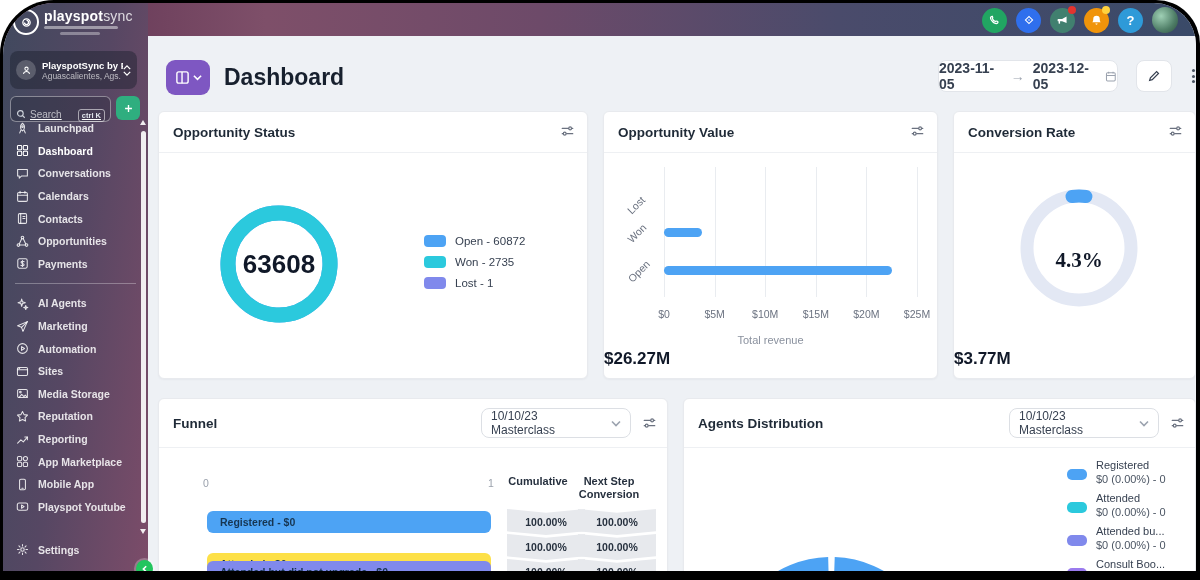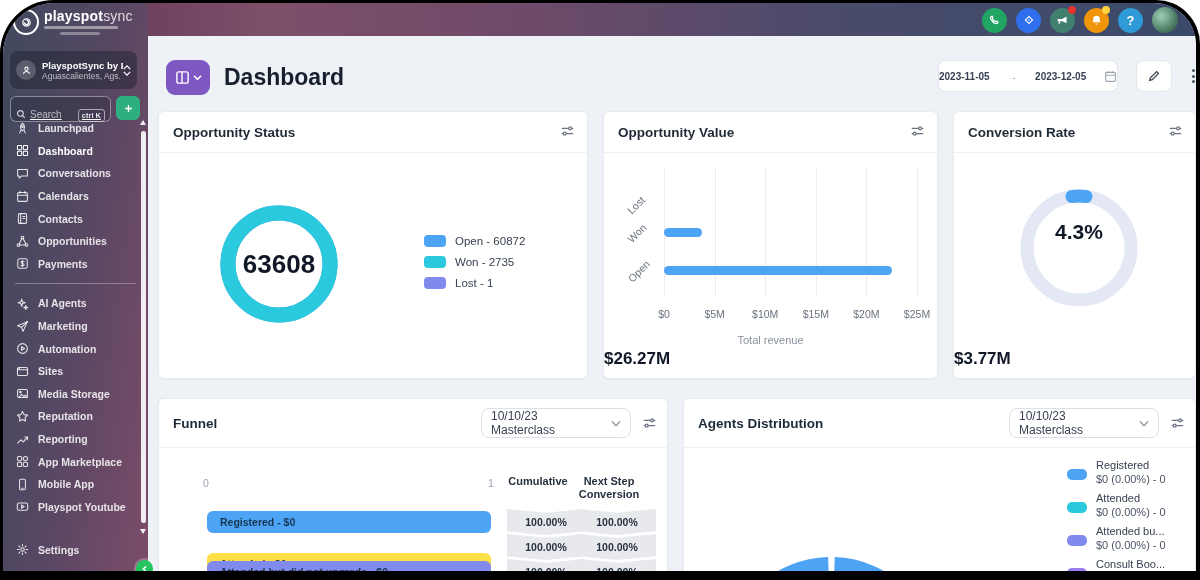--- a/index.html
+++ b/index.html
@@ -55,21 +55,21 @@
   .sb-arrow.up{top:117px;border-bottom:5px solid rgba(255,255,255,.9);}
   .sb-arrow.down{top:526px;border-top:5px solid rgba(255,255,255,.9);}
   .collapse-btn{position:absolute;left:133px;top:557px;width:17px;height:17px;border-radius:50%;background:#22c55e;
                 display:flex;align-items:center;justify-content:center;z-index:30;cursor:pointer;box-shadow:0 0 0 2px rgba(255,255,255,.25);}
   
   .main{position:absolute;left:145px;top:33px;right:0;bottom:0;background:#eef1f5;}
   .launcher{position:absolute;left:18px;top:24px;width:44px;height:35px;border-radius:9px;background:#7e57c2;
             display:flex;align-items:center;justify-content:center;gap:3px;cursor:pointer;}
   .page-title{position:absolute;left:76px;top:28px;font-size:23px;font-weight:700;color:#17202e;}
   .daterange{position:absolute;left:790px;top:24px;width:180px;height:32px;background:#fff;border:1px solid #e2e5ea;
-             border-radius:8px;display:flex;align-items:center;justify-content:space-between;gap:8px;font-size:10px;
+             border-radius:8px;display:flex;align-items:center;justify-content:flex-start;gap:8px;font-size:14px;
              color:#374151;font-weight:600;cursor:pointer;box-sizing:border-box;}
   .daterange .arr{color:#9ca3af;font-weight:400;}
   .iconbtn{position:absolute;top:24px;width:36px;height:32px;background:#fff;border:1px solid #e2e5ea;border-radius:8px;
            display:flex;align-items:center;justify-content:center;cursor:pointer;box-sizing:border-box;}
   .kebab{position:absolute;left:1038px;top:28px;width:14px;height:24px;display:flex;flex-direction:column;
          align-items:center;justify-content:center;gap:2.5px;cursor:pointer;}
   .kebab i{width:3px;height:3px;border-radius:50%;background:#4b5563;}
   
   .card{position:absolute;background:#fff;border:1px solid #e8eaee;border-radius:6px;
         box-shadow:0 1px 2px rgba(16,24,40,.04);overflow:hidden;box-sizing:border-box;}
@@ -89,22 +89,22 @@
   .leg-sw{width:22px;height:12px;border-radius:4px;flex:none;}
   .leg-lb{font-size:11.5px;color:#374151;}
   
   .ov-plot{position:absolute;left:60px;top:55px;width:253px;height:130px;}
   .ov-grid i{position:absolute;top:0;bottom:0;width:1px;background:#e9ecf0;}
   .hbar{position:absolute;height:9px;border-radius:5px;background:#4da3f4;}
   .ov-cat{position:absolute;font-size:10.5px;color:#6b7280;transform:rotate(-45deg);transform-origin:center;}
   .ov-ticks span{position:absolute;top:0;transform:translateX(-50%);font-size:10.5px;color:#6b7280;}
   .c-footlb{position:absolute;width:100%;text-align:center;font-size:11px;color:#8a919e;}
   .c-footval{position:absolute;width:100%;text-align:left;font-size:17px;font-weight:700;color:#101828;}
-  .cr-num{position:absolute;left:73px;top:68px;width:104px;height:104px;display:flex;align-items:center;justify-content:center;
-          font-size:21px;font-weight:700;color:#101828;}
+  .cr-num{position:absolute;left:73px;top:96px;width:104px;height:104px;display:flex;align-items:center;justify-content:center;
+          font-size:21px;font-weight:700;color:#101828;font-family:Liberation Serif, serif;}
   
   .fn-axis{position:absolute;top:78px;font-size:10.5px;color:#9aa1ac;}
   .fn-col{position:absolute;top:76px;width:90px;text-align:center;font-size:11px;font-weight:700;color:#27313f;line-height:1.15;}
   .fn-bar{position:absolute;left:48px;width:284px;height:22px;border-radius:6px;display:flex;align-items:center;
           padding-left:13px;box-sizing:border-box;font-size:10.5px;font-weight:700;color:#173652;}
   .ribbon{position:absolute;width:78px;height:26px;background:#e7e9ed;display:flex;align-items:center;justify-content:center;
           font-size:10.5px;font-weight:700;color:#27313f;
           clip-path:polygon(0 0,50% 14%,100% 0,100% 86%,50% 100%,0 86%);}
   
   .sd-item{position:absolute;left:383px;display:flex;gap:9px;}

